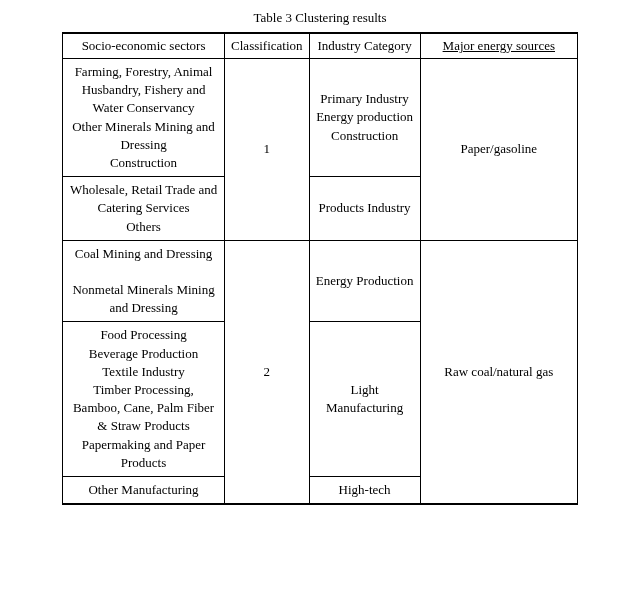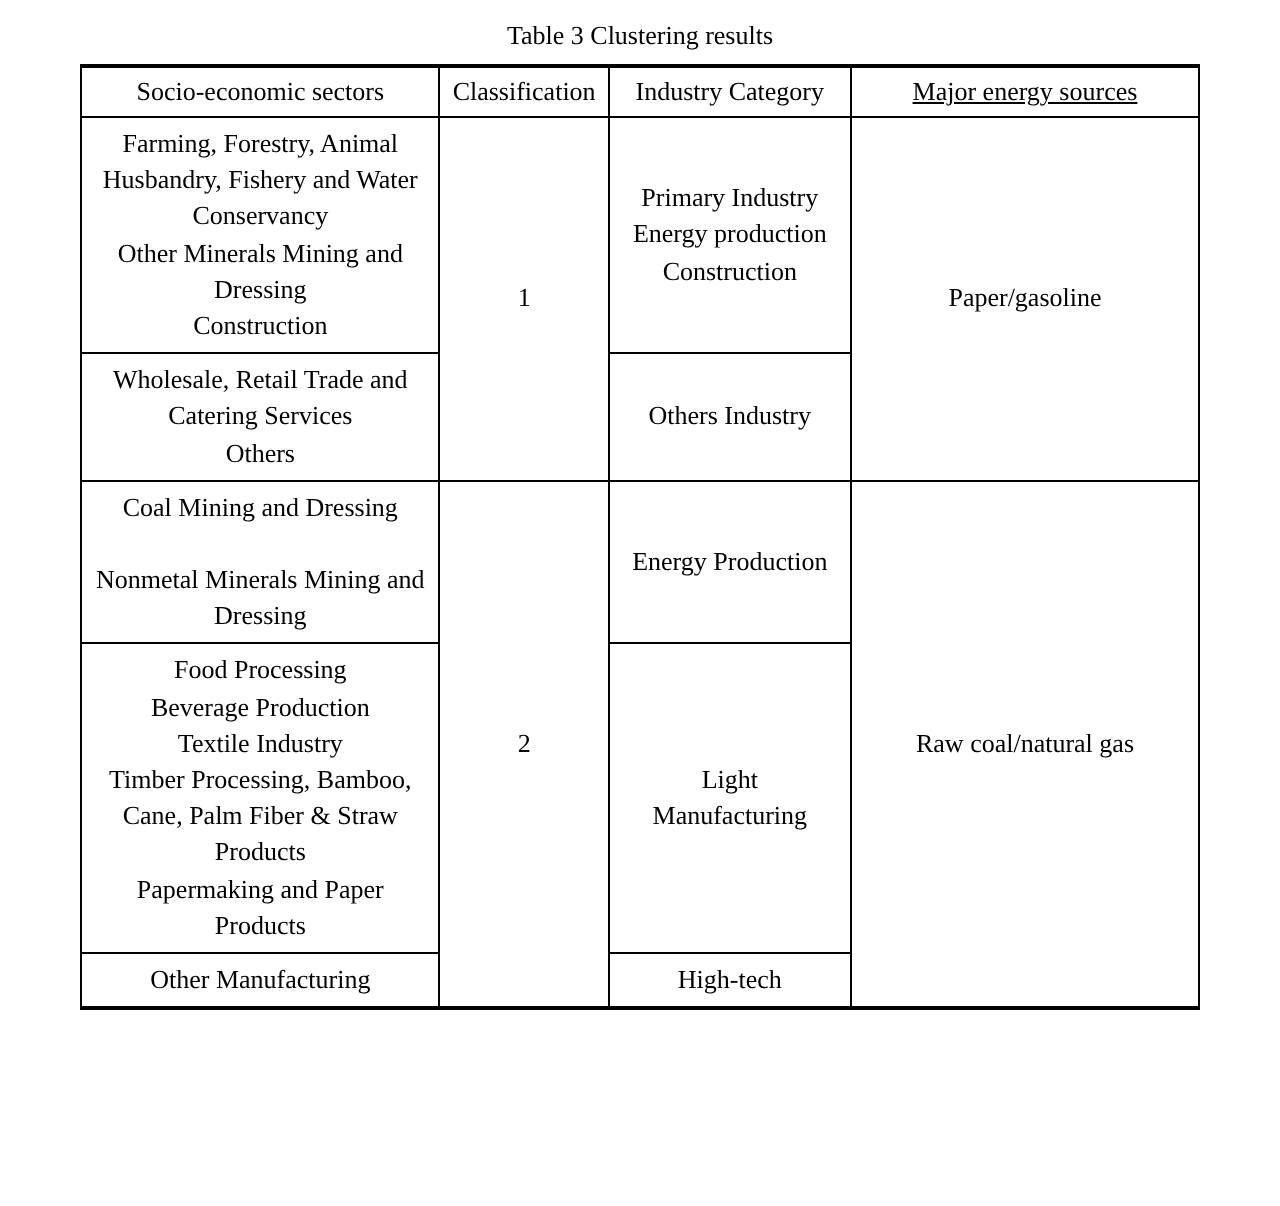--- a/index.html
+++ b/index.html
@@ -6,21 +6,21 @@
     body {
       font-family: serif;
       font-size: 13px;
       background: #fff;
       display: flex;
       justify-content: center;
       align-items: flex-start;
       padding: 10px;
     }
     .table-wrapper {
-      width: 560px;
+      width: 516px;
     }
     .table-title {
       text-align: center;
       font-size: 13px;
       margin-bottom: 6px;
     }
     table {
       width: 100%;
       border-collapse: collapse;
       border-top: 2px solid #000;
@@ -65,21 +65,21 @@
       <tr>
         <td>
           Farming, Forestry, Animal Husbandry, Fishery and Water Conservancy<br>Other Minerals Mining and Dressing<br>Construction
         </td>
         <td rowspan="2">1</td>
         <td>Primary Industry<br>Energy production<br>Construction</td>
         <td rowspan="2">Paper/gasoline</td>
       </tr>
       <tr>
         <td>Wholesale, Retail Trade and Catering Services<br>Others</td>
-        <td>Others Industry</td>
+        <td>Products Industry</td>
       </tr>
 
       <tr>
         <td>Coal Mining and Dressing<br><br>Nonmetal Minerals Mining and Dressing</td>
         <td rowspan="3">2</td>
         <td>Energy Production</td>
         <td rowspan="3">Raw coal/natural gas</td>
       </tr>
       <tr>
         <td>Food Processing<br>Beverage Production<br>Textile Industry<br>Timber Processing, Bamboo, Cane, Palm Fiber &amp; Straw Products<br>Papermaking and Paper Products</td>

